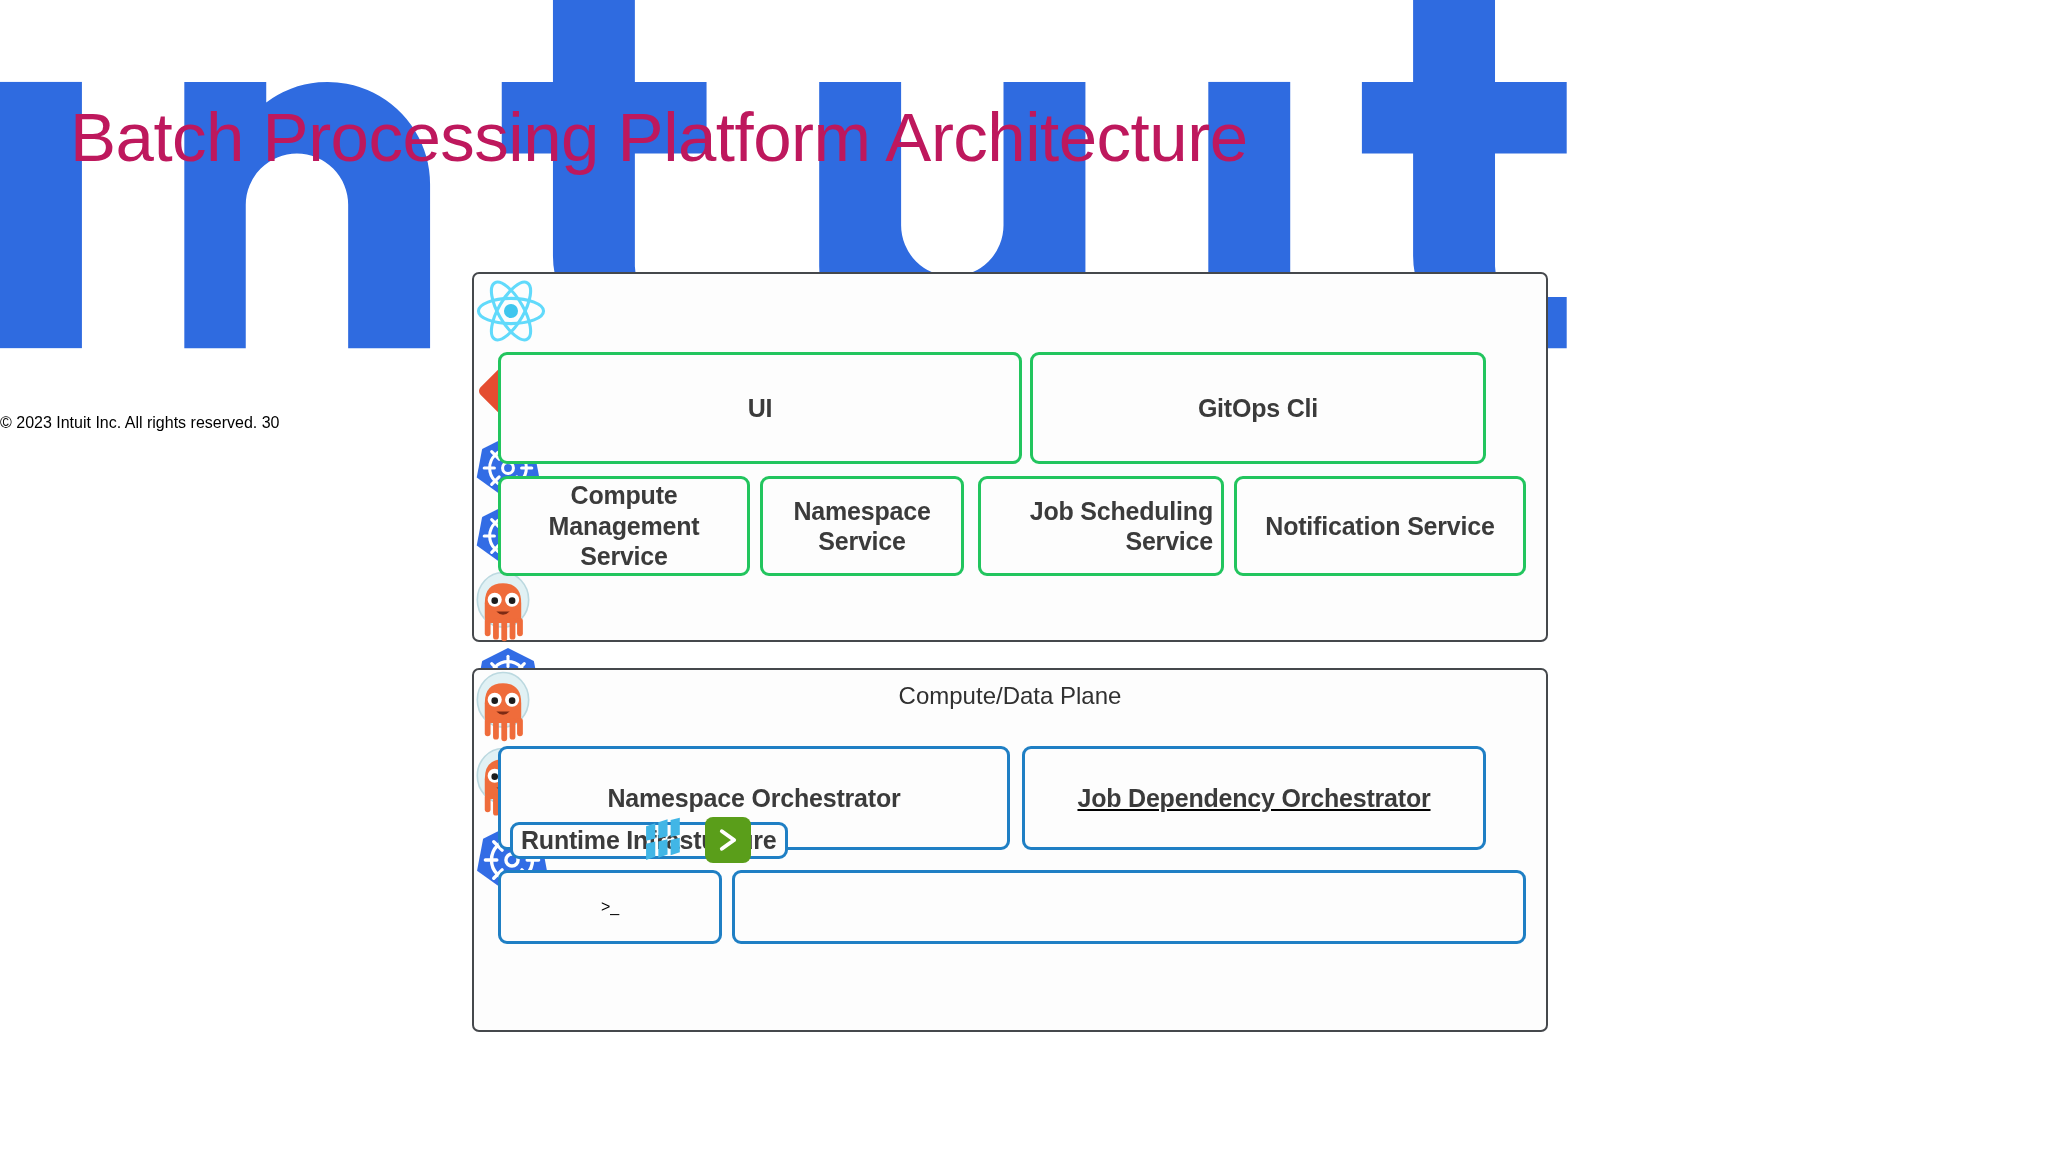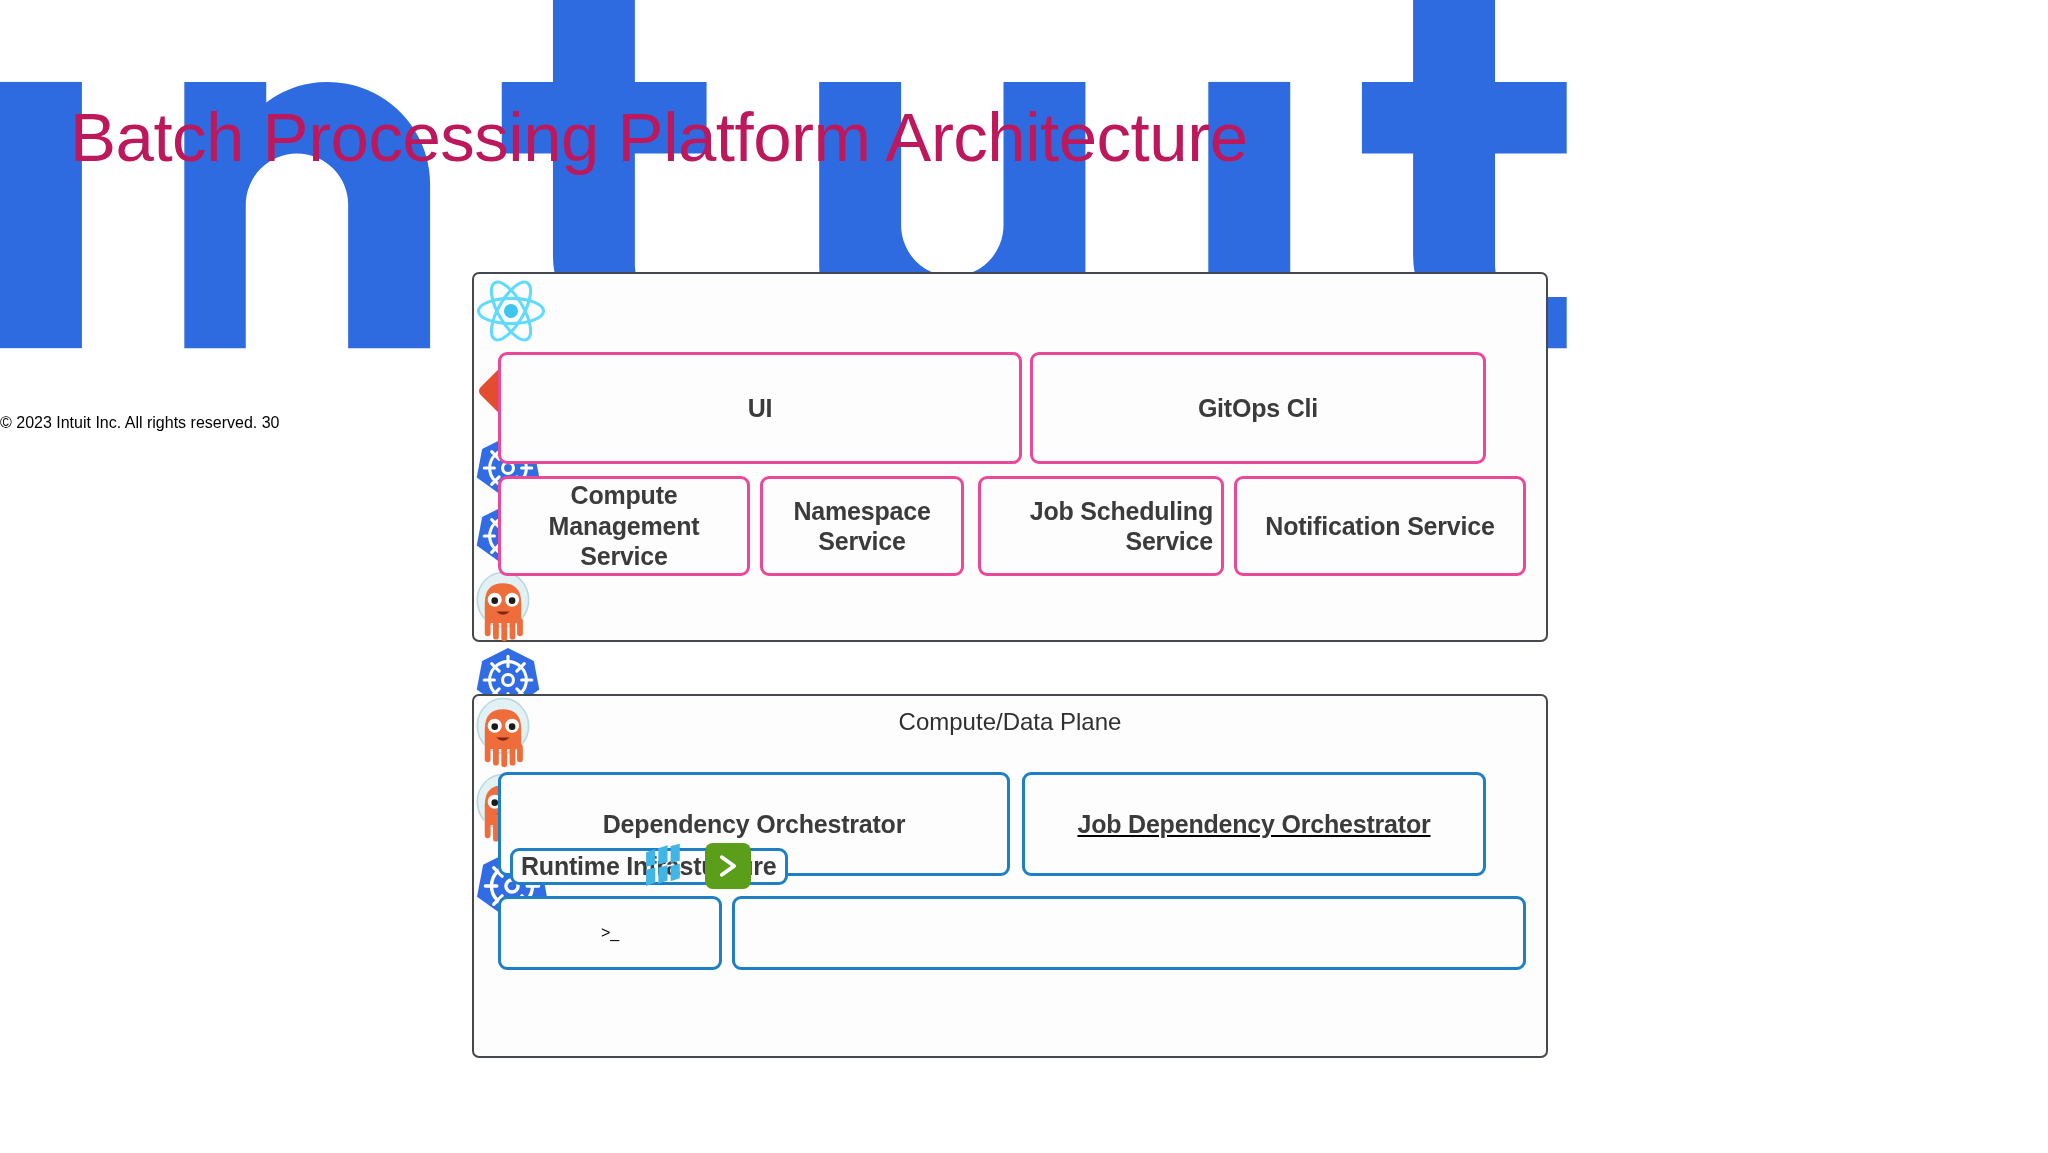--- a/index.html
+++ b/index.html
@@ -40,21 +40,21 @@
   .plane {
     position: absolute;
     left: 0;
     width: 1076px;
     border: 2px solid #45484c;
     border-radius: 7px;
     background: #fdfdfd;
     box-sizing: border-box;
   }
   .plane-control { top: 0; height: 370px; }
-  .plane-compute { top: 396px; height: 364px; margin-top: 26px; }
+  .plane-compute { top: 396px; height: 364px; }
 
   .plane-title {
     position: absolute;
     left: 0; right: 0;
     top: 12px;
     text-align: center;
     font-size: 24px;
     color: #303030;
     font-weight: 400;
   }
@@ -63,21 +63,21 @@
   .box {
     position: absolute;
     box-sizing: border-box;
     background: #fdfdfd;
     border-radius: 9px;
     display: flex;
     align-items: center;
     justify-content: center;
     text-align: center;
   }
-  .box.green  { border: 3px solid #ec4899; }
+  .box.green  { border: 3px solid #22c55e; }
   .box.blue   { border: 3px solid #1f7fc4; }
 
   .box-label {
     font-size: 25px;
     font-weight: bold;
     color: #3b3b3b;
     line-height: 1.22;
     letter-spacing: -0.2px;
     padding: 0 8px;
   }
@@ -326,21 +326,21 @@
             <line x1="37" y1="63" x2="26" y2="74"></line>
         </g>
       </svg>
     </div>
   </div>
 
   <div class="plane plane-compute">
     <div class="plane-title">Compute/Data Plane</div>
 
     <div class="box blue b-deploy">
-      <div class="box-label">Dependency Orchestrator</div>
+      <div class="box-label">Namespace Orchestrator</div>
     </div>
     <div class="icon-abs argo" style="left:-4px; top:62px; width:58px; height:76px;">
       <svg viewBox="0 0 70 94" xmlns="http://www.w3.org/2000/svg">
         <ellipse cx="35" cy="36" rx="31" ry="33" fill="#dceef2" opacity="0.85"></ellipse>
         <ellipse cx="35" cy="36" rx="31" ry="33" fill="none" stroke="#bcd9e0" stroke-width="2"></ellipse>
         <path d="M13 40 q0-24 22-24 q22 0 22 24 v16 q0 8-8 8 h-28 q-8 0-8-8 z" fill="#EF6C3B"></path>
         <g fill="#EF6C3B">
           <rect x="13" y="58" width="7" height="22" rx="3.5"></rect>
           <rect x="23" y="58" width="7" height="26" rx="3.5"></rect>
           <rect x="33" y="58" width="7" height="28" rx="3.5"></rect>

